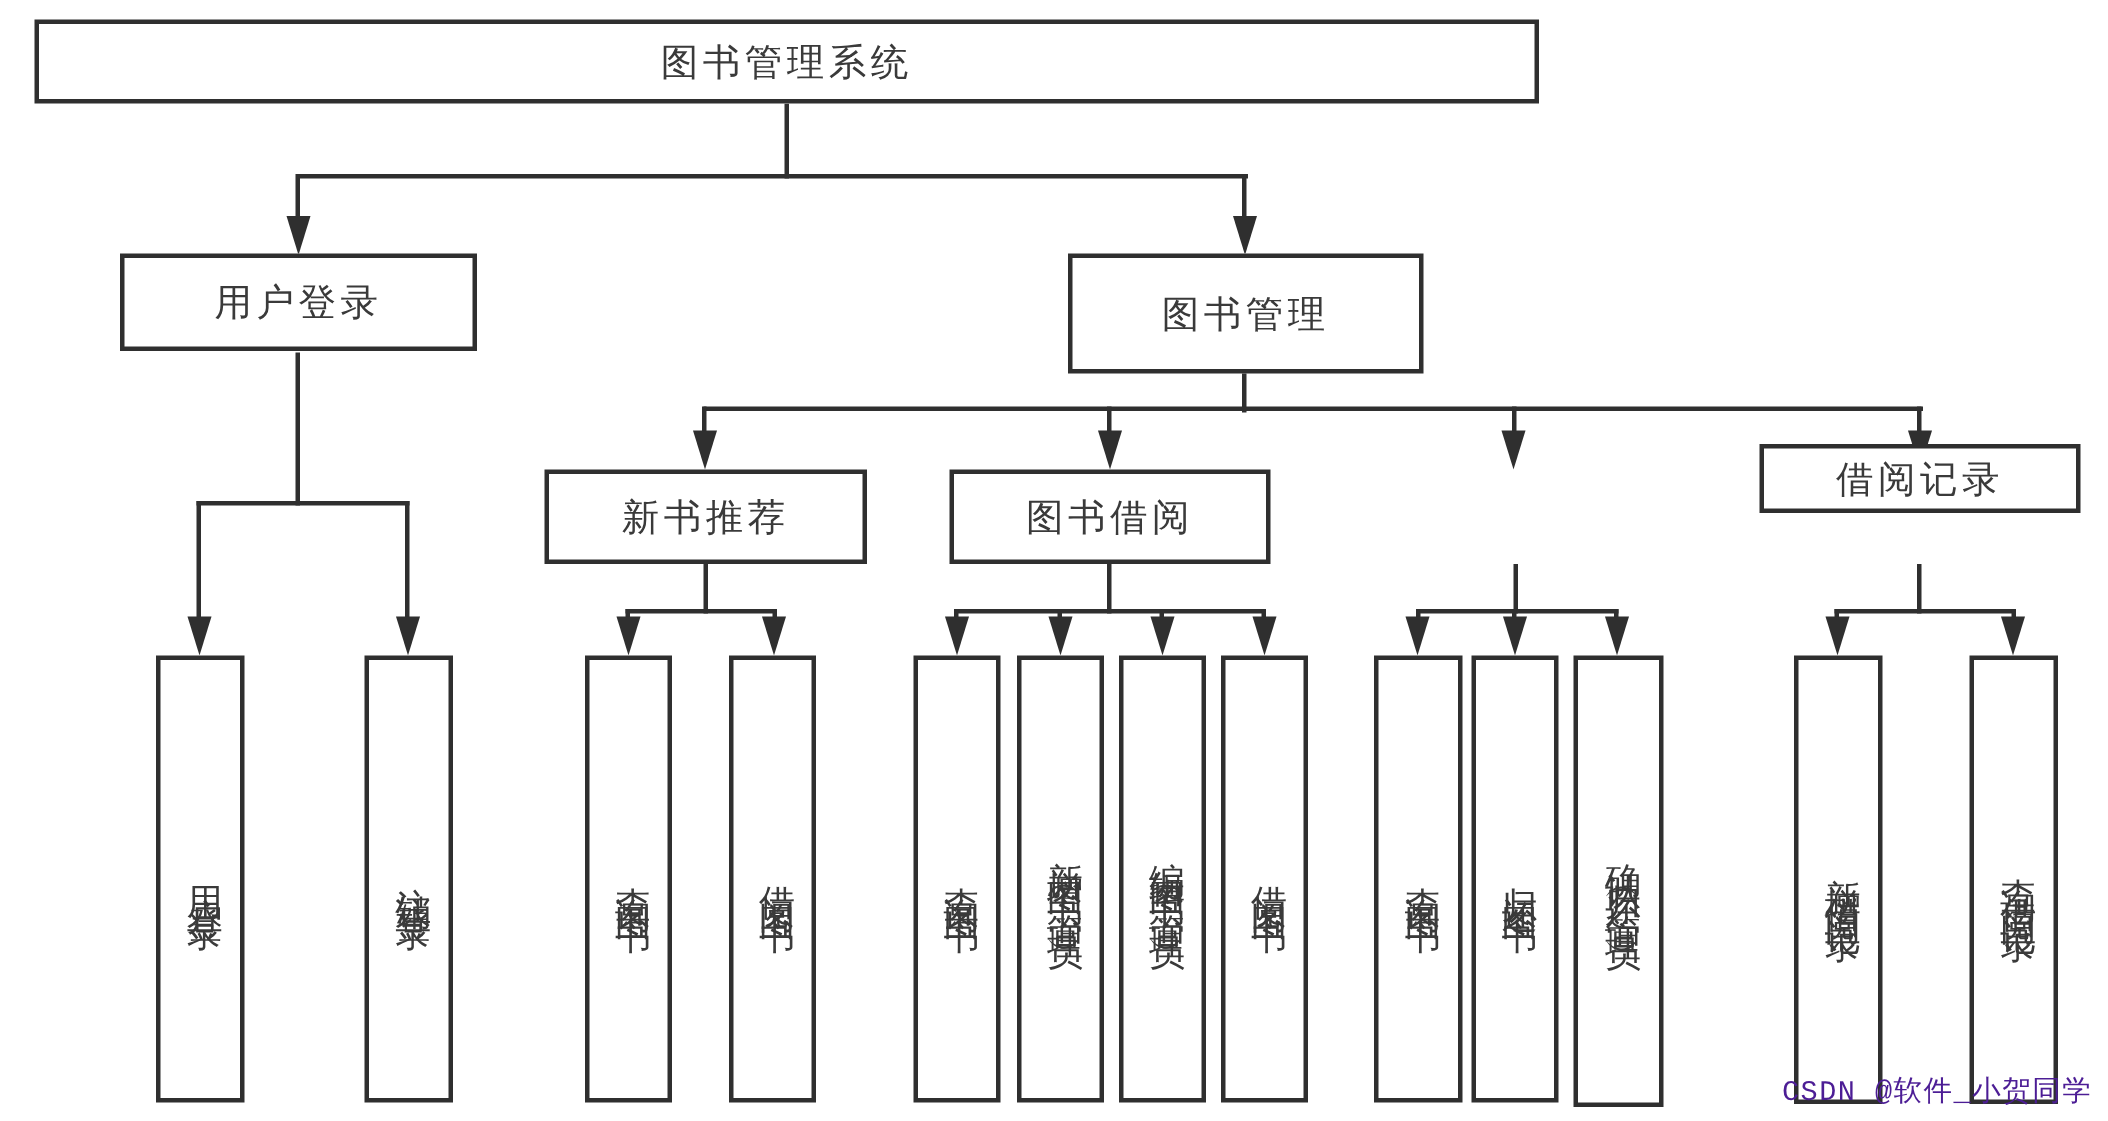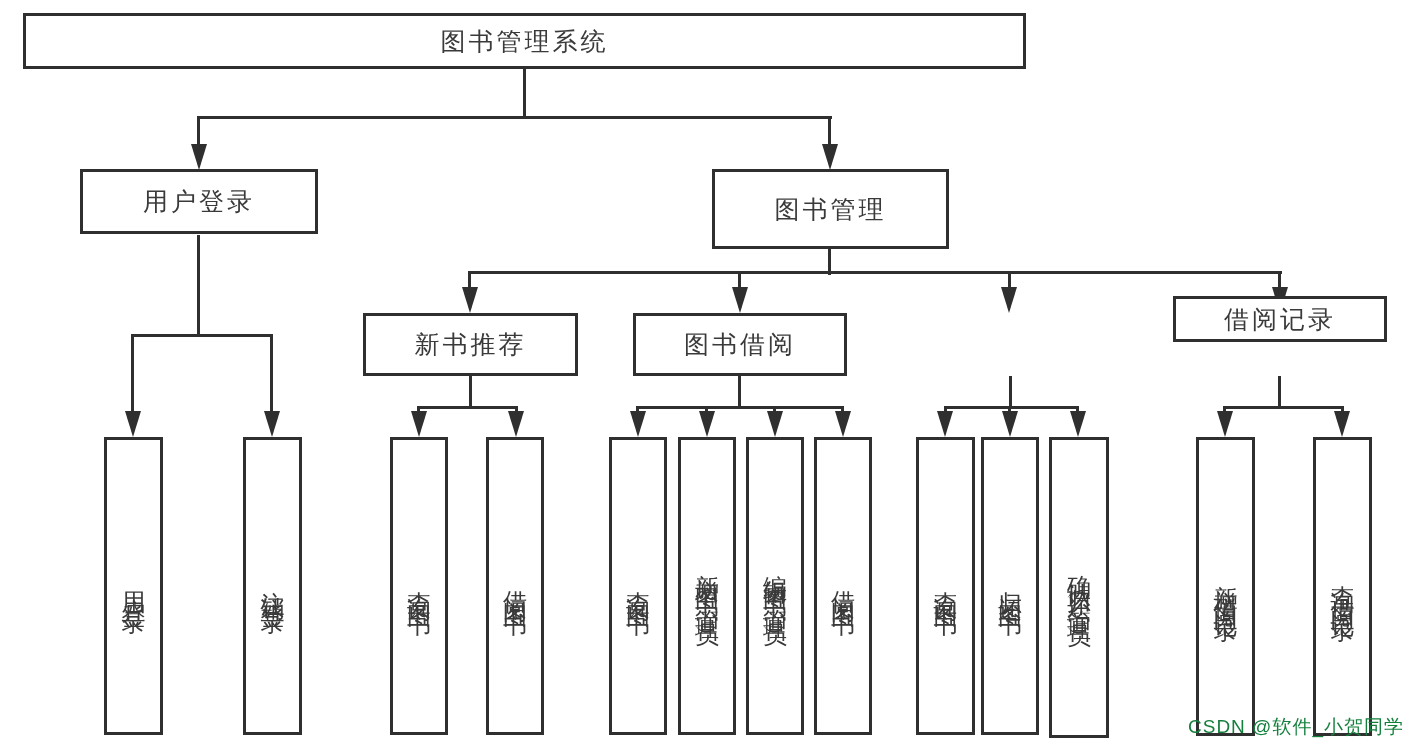--- a/index.html
+++ b/index.html
@@ -3,21 +3,21 @@
 <meta charset="utf-8">
 <style>
   * { box-sizing: border-box; }
   html, body { margin: 0; padding: 0; background: #ffffff; }
   .canvas {
     position: relative;
     width: 1405px;
     height: 747px;
     background: #ffffff;
     overflow: hidden;
-    font-family: Liberation Sans, sans-serif;
+    font-family: Liberation Mono, monospace;
   }
   .box {
     position: absolute;
     background: #ffffff;
     border: 3px solid #2f2f2f;
     display: flex;
     align-items: center;
     justify-content: center;
     color: #3a3a3a;
   }
@@ -39,21 +39,21 @@
     width: 0; height: 0;
     border-left: 8px solid transparent;
     border-right: 8px solid transparent;
     border-top: 26px solid #2f2f2f;
   }
   .watermark {
     position: absolute;
     left: 1188px;
     top: 714px;
     font-size: 19px;
-    color: #15803d;
+    color: #4c1d95;
     letter-spacing: 1px;
     white-space: nowrap;
     z-index: 5;
   }
 </style>
 </head>
 <body>
 
 <div class="canvas">
 

